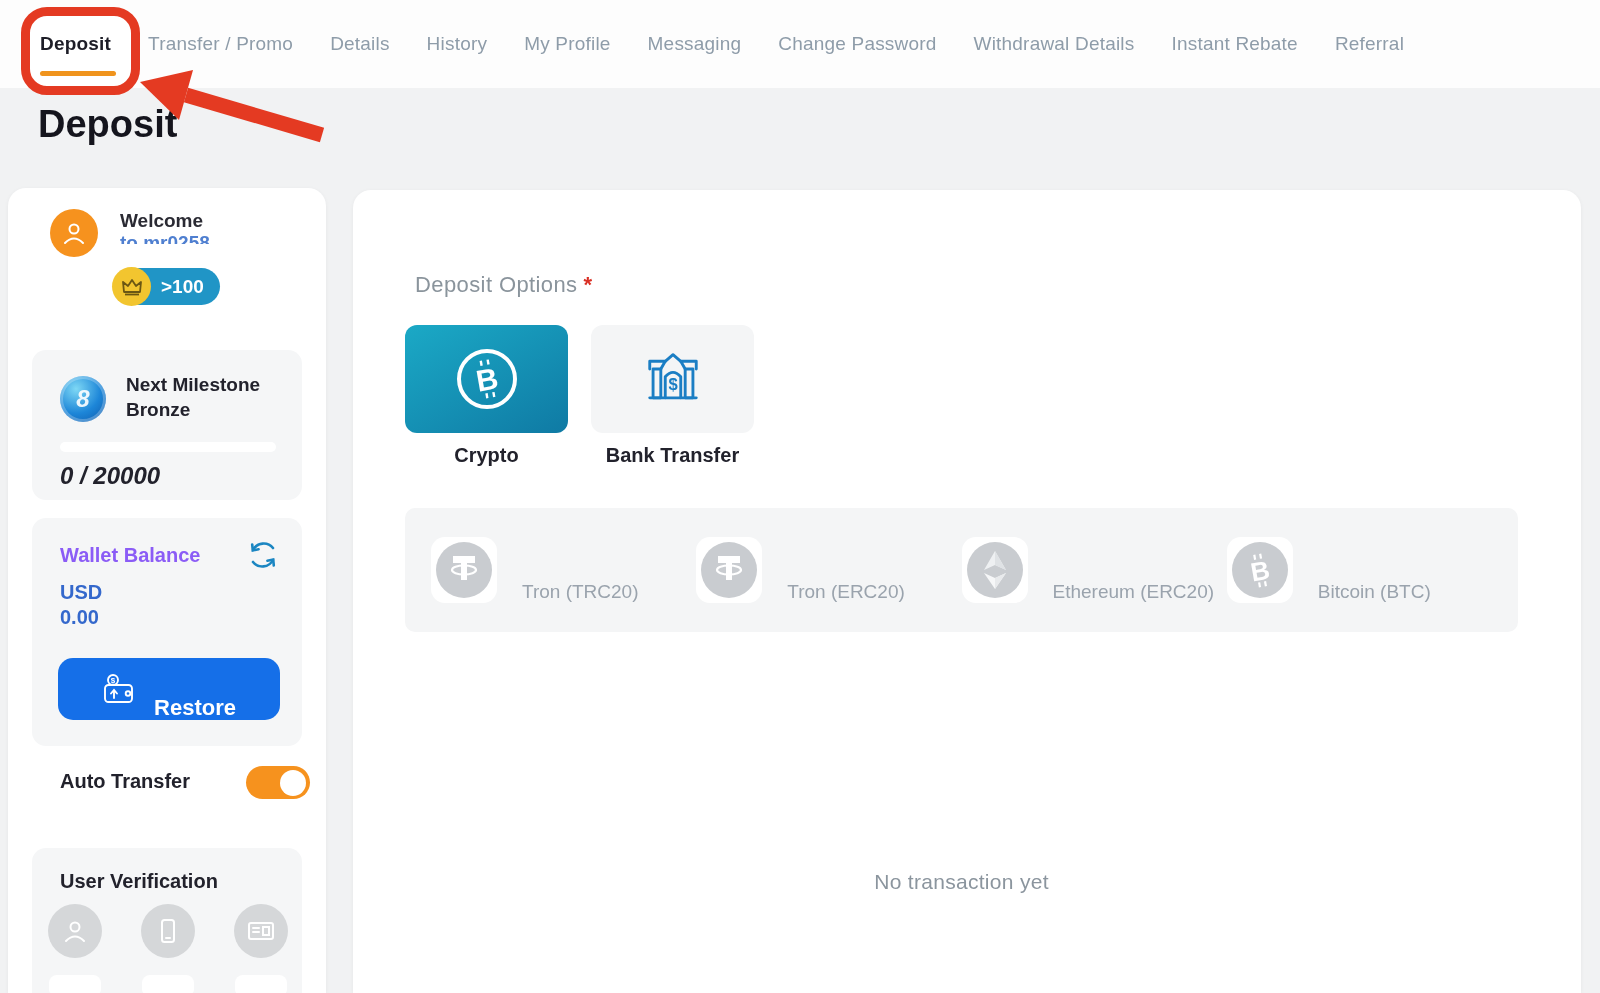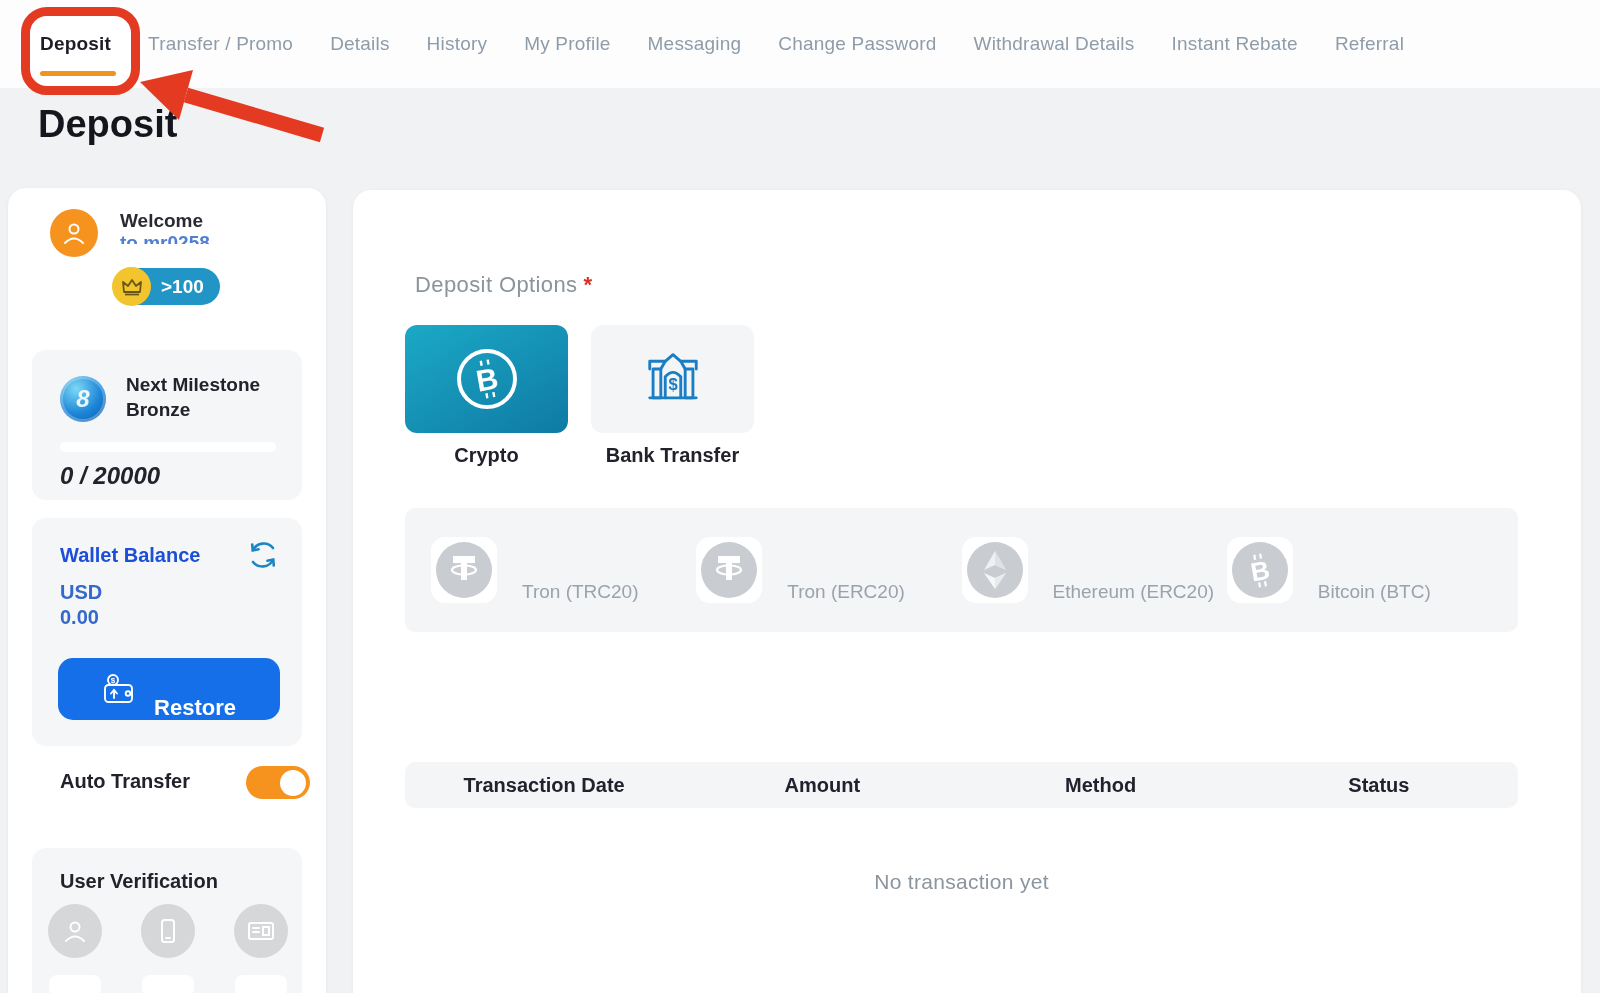--- a/index.html
+++ b/index.html
@@ -72,21 +72,21 @@
     box-shadow:inset 0 0 0 3px rgba(255,255,255,.25);
     display:flex; align-items:center; justify-content:center;
   }
   .coin-icon span { color:rgba(255,255,255,.9); font-weight:700; font-size:24px; font-style:italic; }
   .milestone-title { position:absolute; left:94px; top:22px; font-size:19px; font-weight:600; color:#22222c; line-height:25px; }
   .milestone-bar { position:absolute; left:28px; top:92px; width:216px; height:10px; background:#ffffff; border-radius:5px; overflow:hidden; }
   .milestone-bar-fill { height:100%; width:0; background:#f0941d; }
   .milestone-progress { position:absolute; left:28px; top:112px; font-size:24px; font-weight:600; color:#22222c;font-style:italic; }
 
   .wallet-card { top:330px; height:228px; }
-  .wallet-title { position:absolute; left:28px; top:26px; font-size:20px; font-weight:600; color:#1d4ed8; }
+  .wallet-title { position:absolute; left:28px; top:26px; font-size:20px; font-weight:600; color:#8b5cf6; }
   .refresh-btn { position:absolute; right:22px; top:20px; width:34px; height:34px; cursor:pointer; }
   .wallet-currency { position:absolute; left:28px; top:62px; font-size:20px; font-weight:600; color:#3468cc; line-height:25px; }
   .restore-btn {
     position:absolute; left:26px; top:140px; width:222px; height:62px;
     background:#156fe8; border:none; border-radius:15px; cursor:pointer;
     display:flex; align-items:center; justify-content:center; gap:16px;
   }
   .restore-btn .lbl { color:#fff; font-size:22px; font-weight:700;margin-top:37px; }
 
   .auto-transfer-row { position:absolute; left:28px; top:578px; width:262px; height:34px;margin-left:24px; }
@@ -379,21 +379,15 @@
               <line x1="25" y1="40" x2="25" y2="45" stroke="#ffffff" stroke-width="2.2"></line>
               <line x1="31" y1="40" x2="31" y2="45" stroke="#ffffff" stroke-width="2.2"></line>
             </g>
           </svg>
         </span>
       </span>
       <span class="network-label">Bitcoin (BTC)</span>
     </div>
   </div>
 
-  <div class="table-header">
-    <div class="th">Transaction Date</div>
-    <div class="th">Amount</div>
-    <div class="th">Method</div>
-    <div class="th">Status</div>
-  </div>
 
   <div class="empty-message">No transaction yet</div>
 </main>
 
 </body></html>

